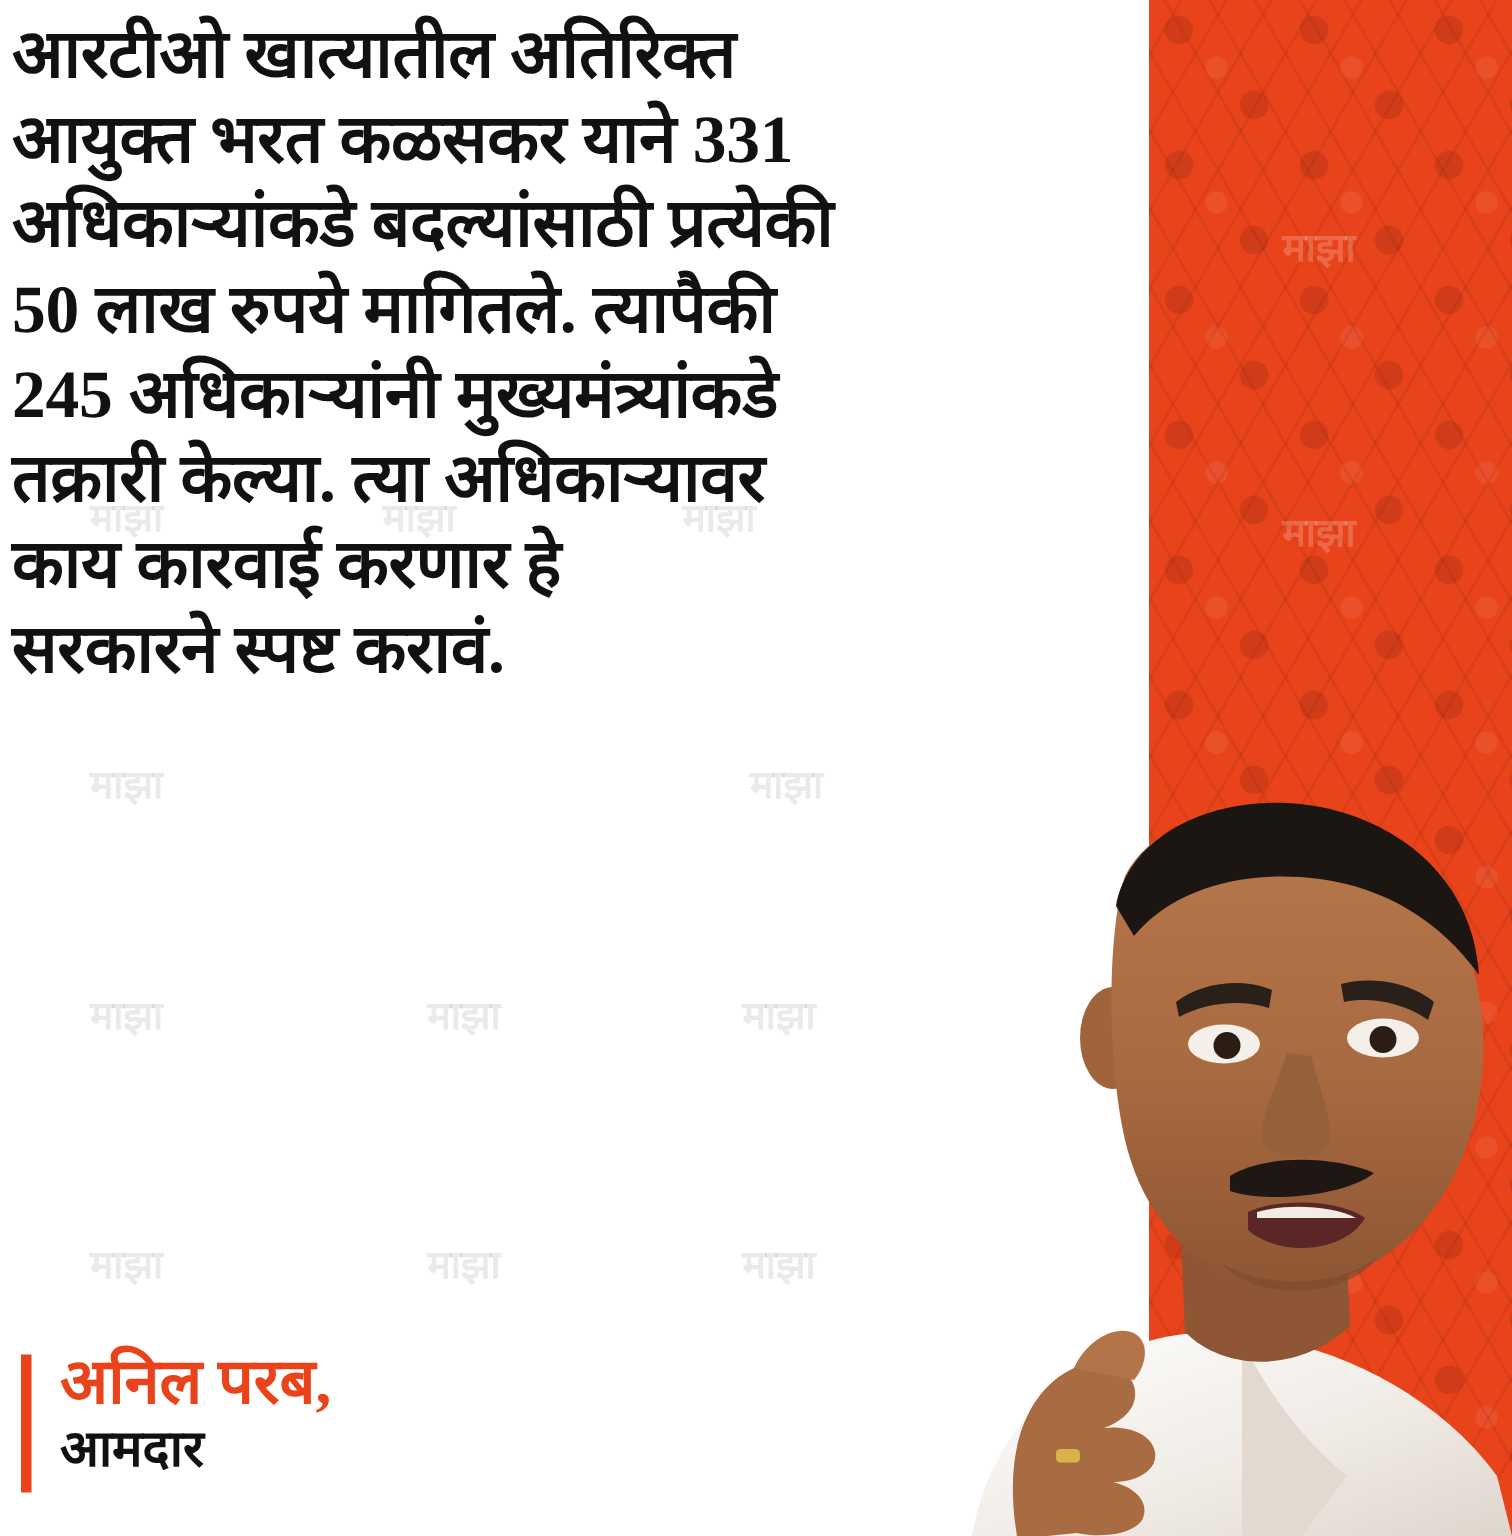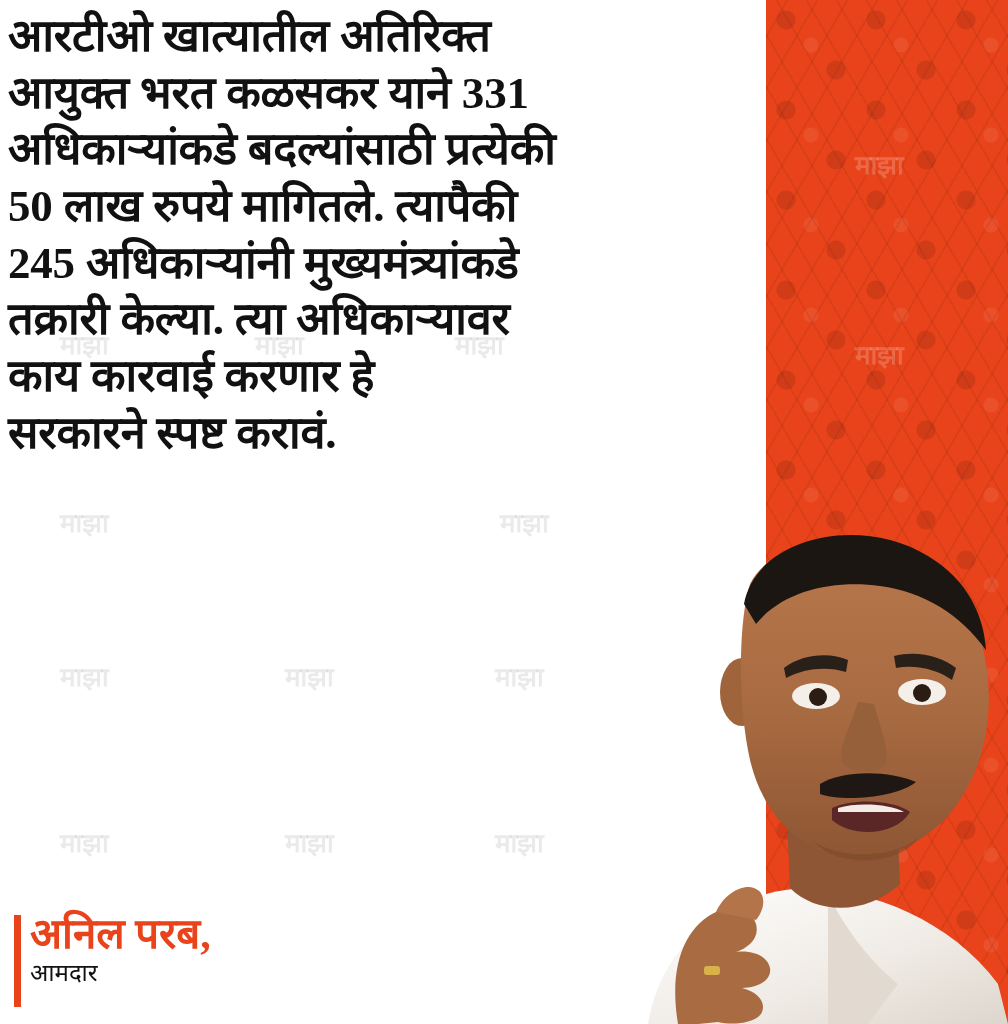--- a/index.html
+++ b/index.html
@@ -87,41 +87,41 @@
     height: 560px;
     z-index: 6;
   }
 
   
   #attribution {
     position: absolute;
     left: 14px;
     bottom: 36px;
     z-index: 8;
-    padding-left: 16px;
+    padding-left: 26px;
   }
   #attrib-bar {
     position: absolute;
     left: 0;
     top: 4px;
     width: 7px;
     height: 92px;
     background: #e8431a;
   }
   #attrib-name {
     font-family: "Liberation Serif", serif;
     font-size: 42px;
     font-weight: 700;
     color: #e8431a;
     line-height: 1.1;
   }
   #attrib-role {
     font-family: "Liberation Serif", serif;
-    font-size: 24px;
-    font-weight: 400;
+    font-size: 34px;
+    font-weight: 700;
     color: #111111;
     line-height: 1.2;
     margin-top: 2px;
   }
 </style>
 </head>
 <body>
 
 <div id="card">
 

